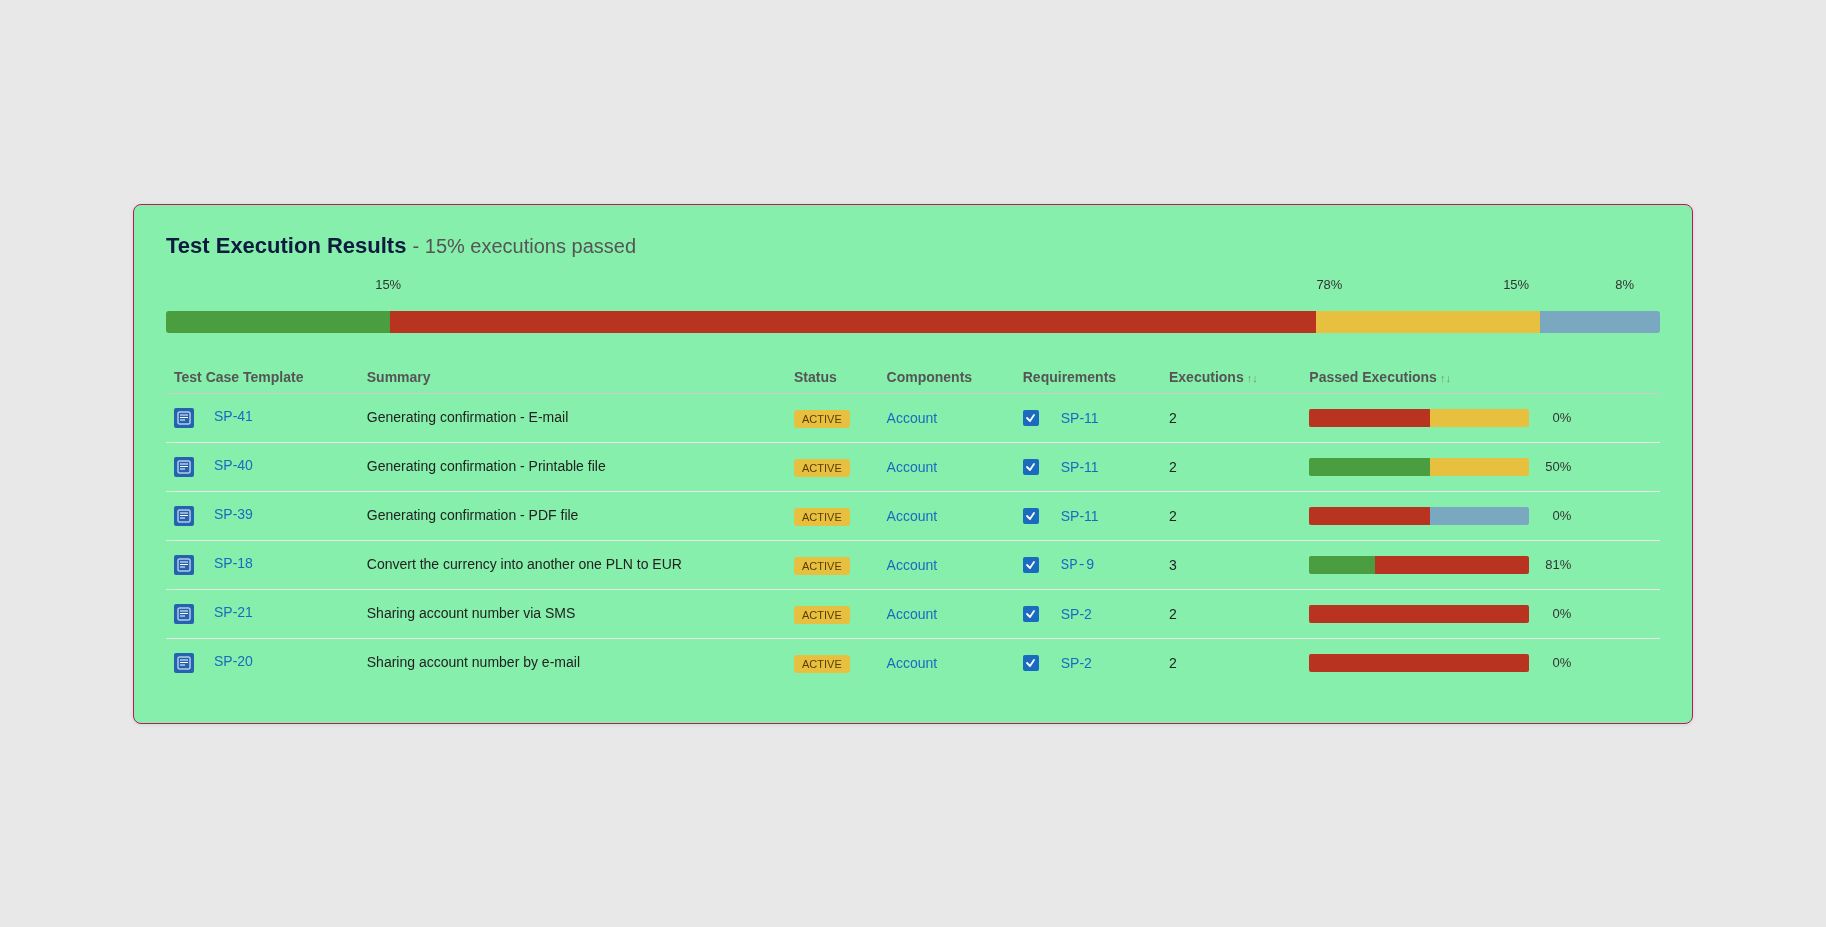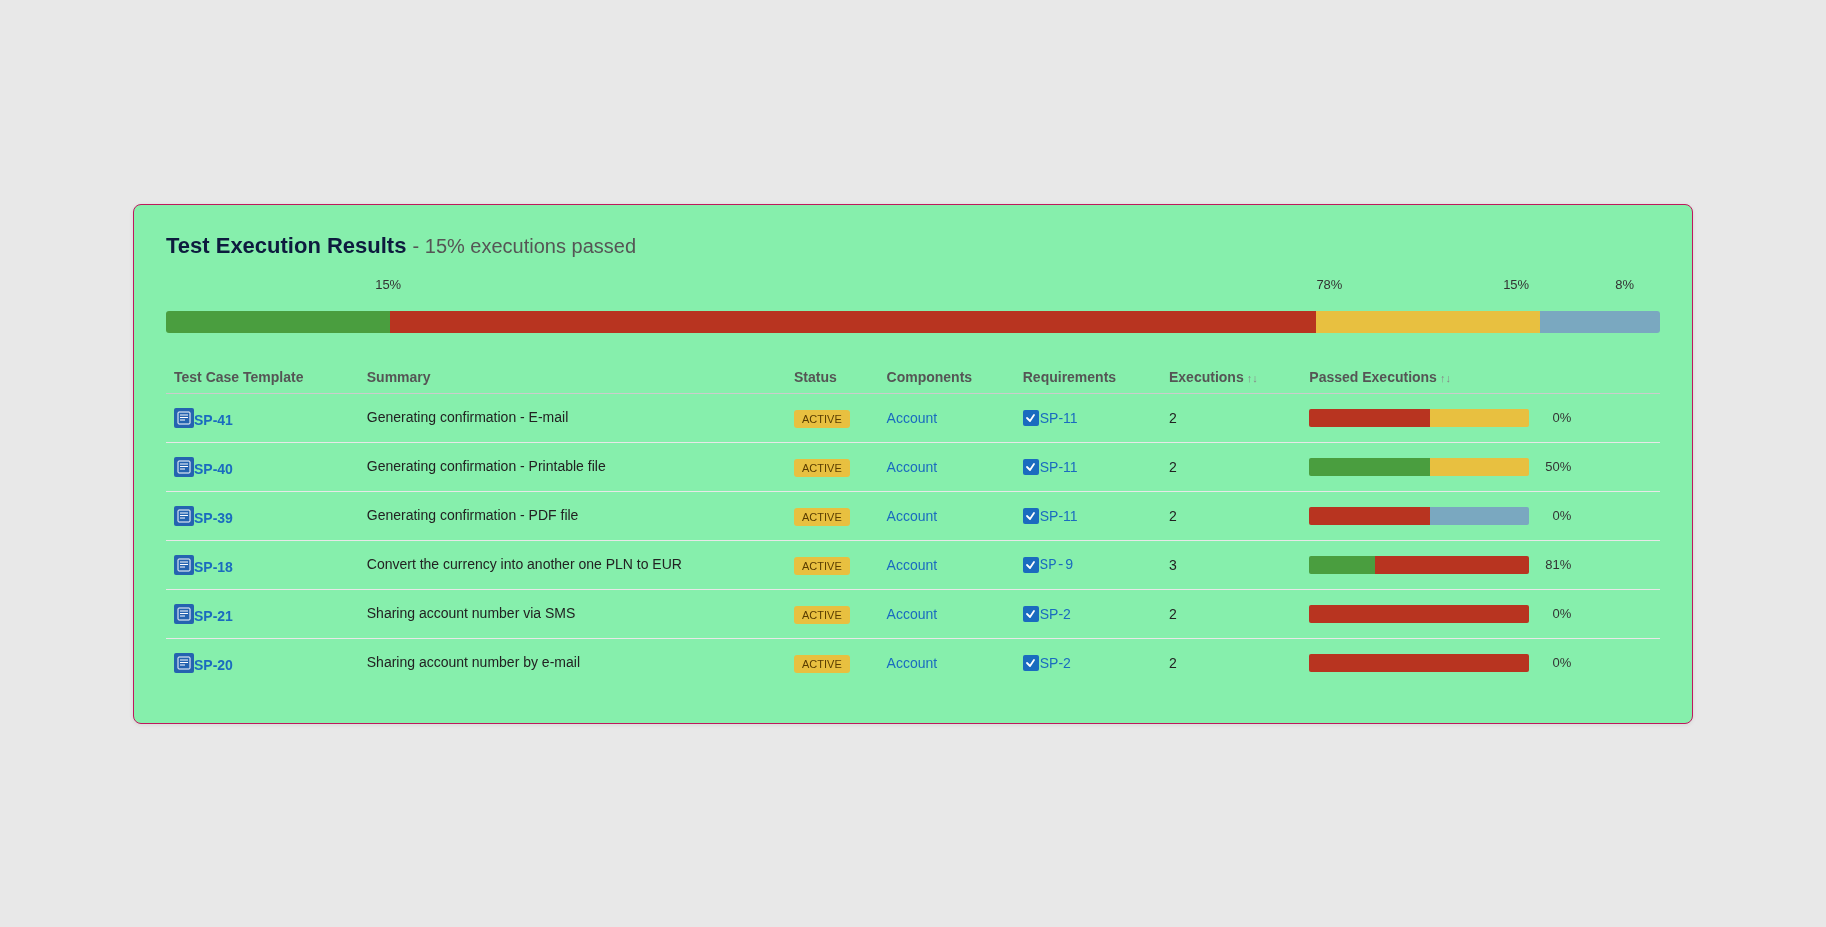--- a/index.html
+++ b/index.html
@@ -79,25 +79,25 @@
       border-bottom: 1px solid #e8e8e8;
     }
     tbody tr:last-child { border-bottom: none; }
     tbody td {
       padding: 14px 8px;
       vertical-align: middle;
       color: #222;
     }
     .tc-link {
       color: #1a6bbf;
-      font-weight: 700;
+      font-weight: 400;
       text-decoration: none;
       display: flex;
-      align-items: flex-end;
-      gap: 0;
+      align-items: flex-start;
+      gap: 20px;
       white-space: nowrap;
     }
     .tc-icon {
       width: 20px;
       height: 20px;
       background: #2563b0;
       border-radius: 2px;
       display: inline-flex;
       align-items: center;
       justify-content: center;
@@ -114,21 +114,21 @@
       white-space: nowrap;
     }
     .component-link {
       color: #1a6bbf;
       text-decoration: none;
       font-weight: 400;
     }
     .req-cell {
       display: flex;
       align-items: center;
-      gap: 1px;
+      gap: 22px;
       color: #1a6bbf;
       white-space: nowrap;
     }
     .req-checkbox {
       width: 16px;
       height: 16px;
       background: #1a6bbf;
       border-radius: 2px;
       display: inline-flex;
       align-items: center;

